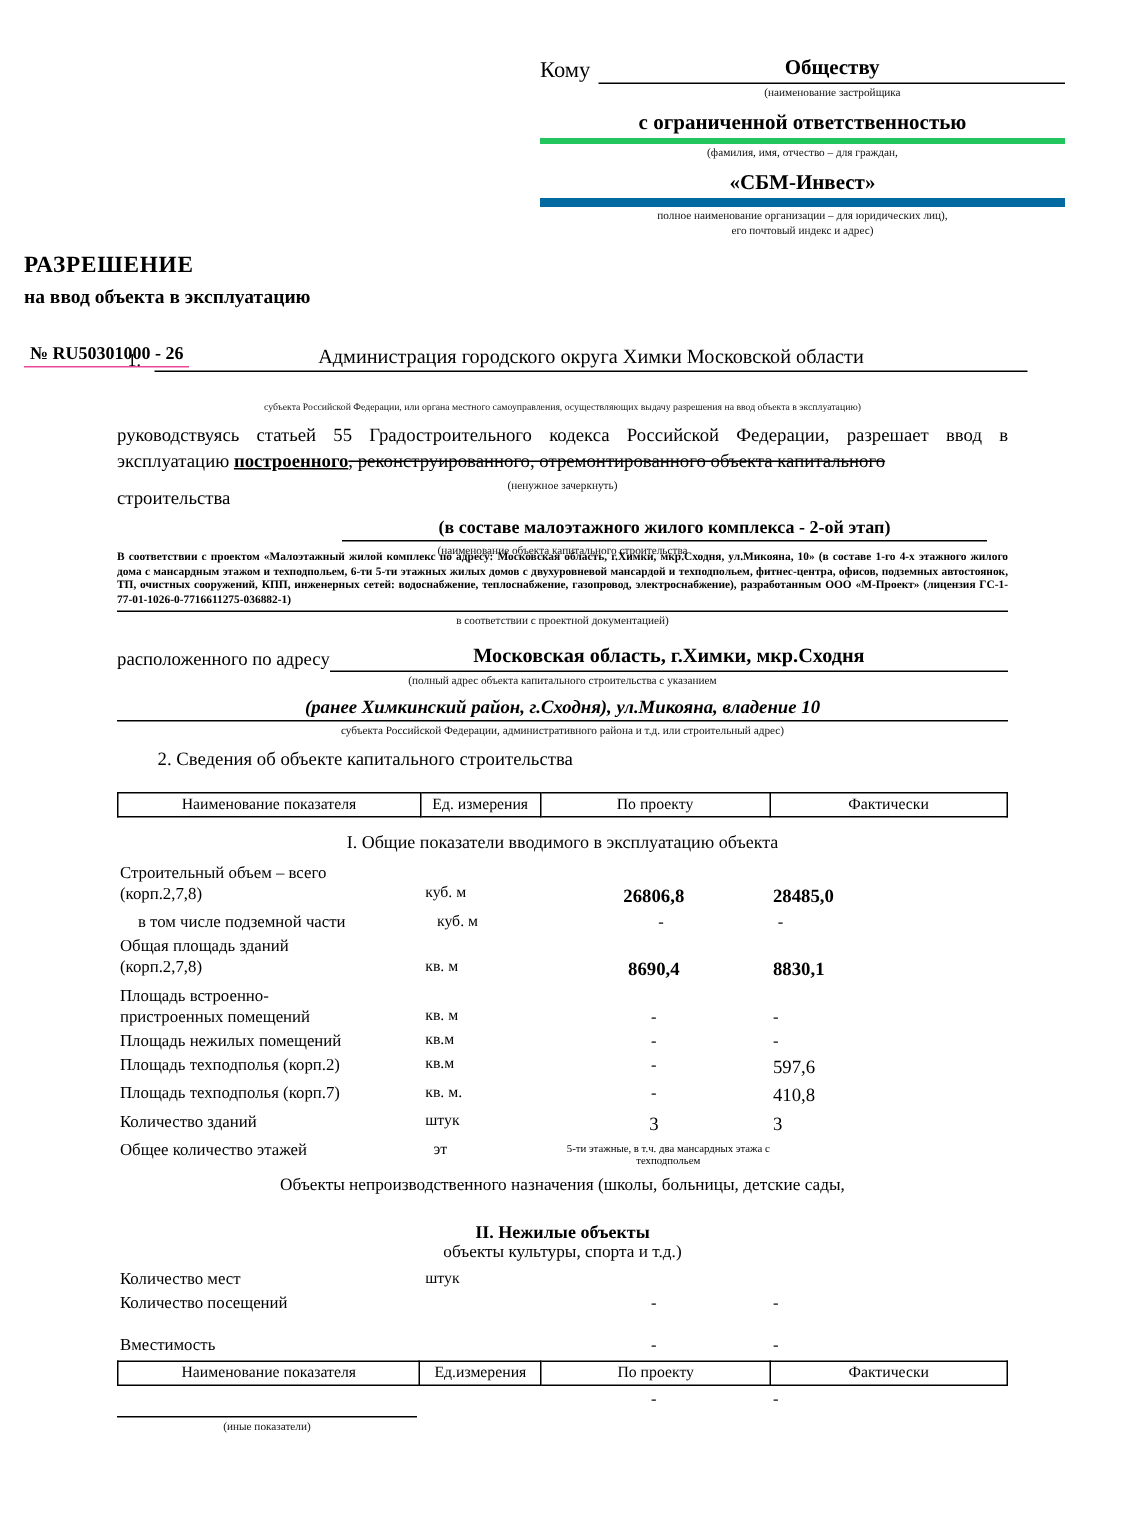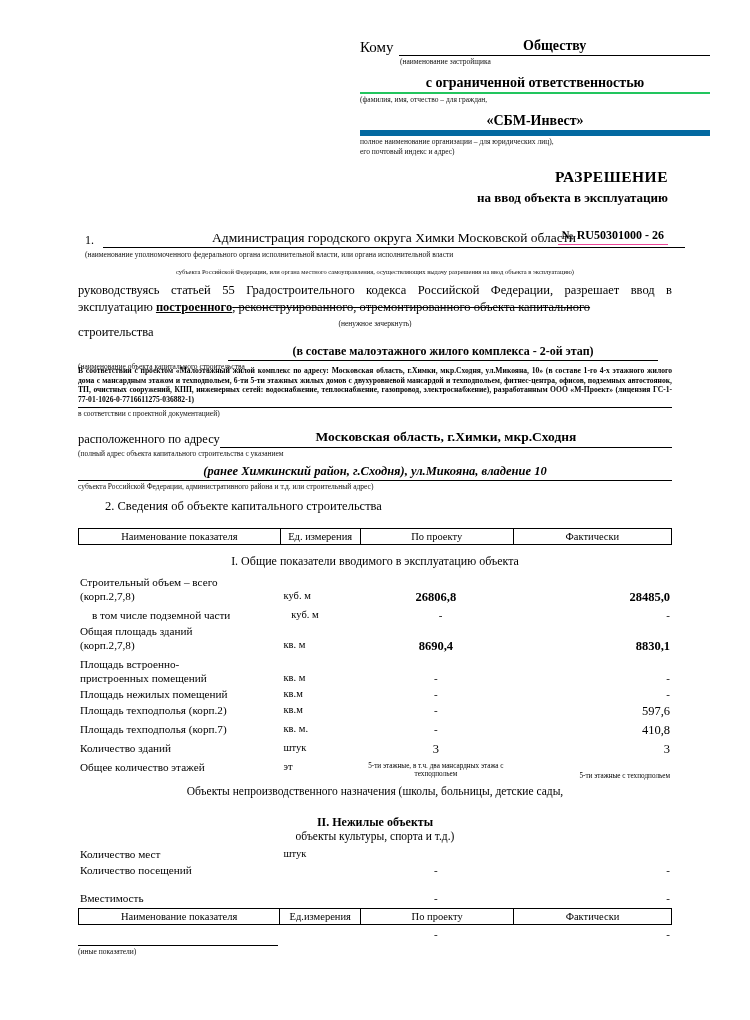--- a/index.html
+++ b/index.html
@@ -17,21 +17,21 @@
     color: #000;
     overflow: hidden;
   }
   .inner {
     position: absolute;
     left: 0; top: 0;
     width: 750px;
     height: 1020px;
     padding: 0;
   }
-  .cap { font-size: 7.5px; font-family: "Liberation Serif", serif; text-align: left; color:#111; }
+  .cap { font-size: 7.5px; font-family: "Liberation Serif", serif; text-align: center; color:#111; }
   .cap-sm { font-size: 6.5px; text-align:center; color:#111; }
   .bold { font-weight: bold; }
   .ital { font-style: italic; }
   .center { text-align: center; }
 
   
   .hdr {
     position: absolute;
     left: 360px;
     top: 38px;
@@ -44,21 +44,21 @@
     text-align: center;
     font-weight: bold;
     font-size: 14px;
     border-bottom: 1px solid #000;
     padding-bottom: 1px;
   }
   .hdr-val2 {
     text-align: center;
     font-weight: bold;
     font-size: 14px;
-    border-bottom: 2px solid #22c55e;
+    border-bottom: 4px solid #22c55e;
     padding-bottom: 1px;
     margin-top: 9px;
   }
   .hdr-val3 {
     text-align: center;
     font-weight: bold;
     font-size: 14px;
     border-bottom: 6px solid #0369a1;
     padding-bottom: 1px;
     margin-top: 9px;
@@ -71,23 +71,23 @@
     border-bottom: 1px solid #000;
     padding-bottom: 1px;
     margin-top: 9px;
   }
   .hdr .cap { margin-top: 1px; }
 
   
   .title-block {
     position: absolute;
     top: 168px;
-    left: 4px;
+    left: 16px;
     width: 664px;
-    text-align: right;
+    text-align: left;
   }
   .t1 { font-size: 15.5px; font-weight: bold; letter-spacing: 0.5px; }
   .t2 { font-size: 13px; font-weight: bold; margin-top: 4px; }
   .t3 { font-size: 12px; font-weight: bold; margin-top: 22px; display:inline-block; border-bottom: 1px solid #ec4899; padding: 0 4px 1px 4px;}
 
   .sec1 {
     position: absolute;
     top: 230px;
     left: 85px;
     width: 600px;
@@ -137,21 +137,21 @@
   .datatable {
     position: absolute;
     left: 78px;
     width: 594px;
     font-size: 11px;
   }
   .dt-row { display: flex; align-items: flex-start; }
   .dt-name { width: 205px; padding: 1px 2px; font-size: 11.2px; }
   .dt-unit { width: 75px; padding: 1px 2px; font-size: 10.5px; }
   .dt-proj { width: 155px; text-align: center; padding: 1px 2px; }
-  .dt-fact { width: 159px; text-align: right; padding: 1px 2px; }
+  .dt-fact { width: 159px; text-align: left; padding: 1px 2px; }
   .dt-indent { padding-left: 14px; }
   .tiny { font-size: 7.2px; line-height: 1.15; }
 
   .bigval { font-size: 12.5px; }
 
   .sec2 {
     position: absolute;
     left: 105px;
     top: 499px;
     font-size: 12.5px;
@@ -180,21 +180,20 @@
       <div class="t1">РАЗРЕШЕНИЕ</div>
       <div class="t2">на ввод объекта в эксплуатацию</div>
       <div><span class="t3">№  RU50301000 - 26</span></div>
     </div>
 
     <div class="sec1">
       <div class="sec1-row">
         <span class="sec1-num">1.</span>
         <span class="sec1-val">Администрация городского округа Химки Московской области</span>
       </div>
-      <div class="cap" style="margin-top:2px">(наименование уполномоченного федерального органа исполнительной власти, или органа исполнительной власти</div>
     </div>
 
     <div class="para" style="top:268px">
       <div class="cap-sm">субъекта Российской Федерации, или органа местного самоуправления, осуществляющих выдачу разрешения на ввод объекта в эксплуатацию)</div>
     </div>
 
     <div class="para" style="top:282px">
       <span>руководствуясь статьей 55 Градостроительного кодекса Российской Федерации, разрешает ввод в эксплуатацию </span><span class="udl">построенного</span><span class="strike">, реконструированного, отремонтированного объекта капитального</span>
     </div>
 
@@ -315,21 +314,20 @@
           <div class="dt-name">Количество зданий</div>
           <div class="dt-unit">штук</div>
           <div class="dt-proj bigval">3</div>
           <div class="dt-fact bigval">3</div>
         </div>
 
         <div class="dt-row" style="margin-top:2px">
           <div class="dt-name">Общее количество этажей</div>
           <div class="dt-unit">эт</div>
           <div class="dt-proj tiny" style="padding-top:2px">5-ти этажные, в т.ч. два мансардных этажа с техподпольем</div>
-          <div class="dt-fact tiny" style="padding-top:12px">5-ти этажные с  техподпольем</div>
         </div>
 
       </div>
 
       <div class="center" style="margin-top:4px; font-size:11.5px;">Объекты непроизводственного назначения (школы, больницы, детские сады,</div>
       <div class="center bold" style="margin-top:18px; font-size:12px;">II. Нежилые объекты</div>
       <div class="center" style="font-size:11.5px;">объекты культуры, спорта и т.д.)</div>
 
       <div style="margin-top:5px;">
         <div class="dt-row">

